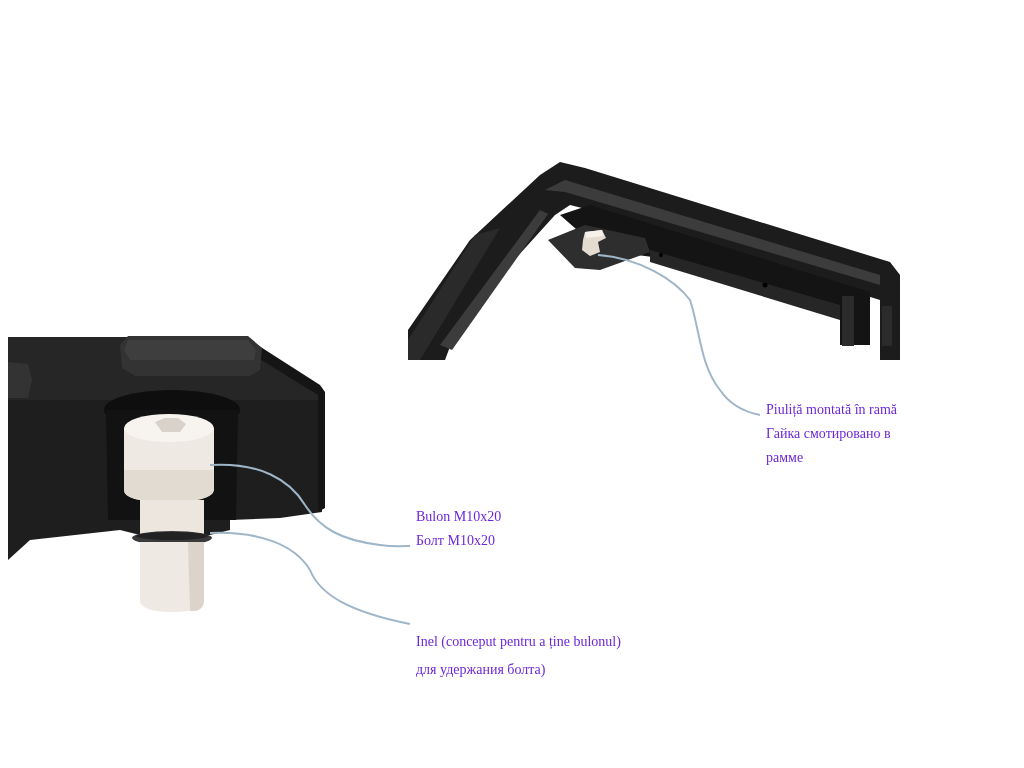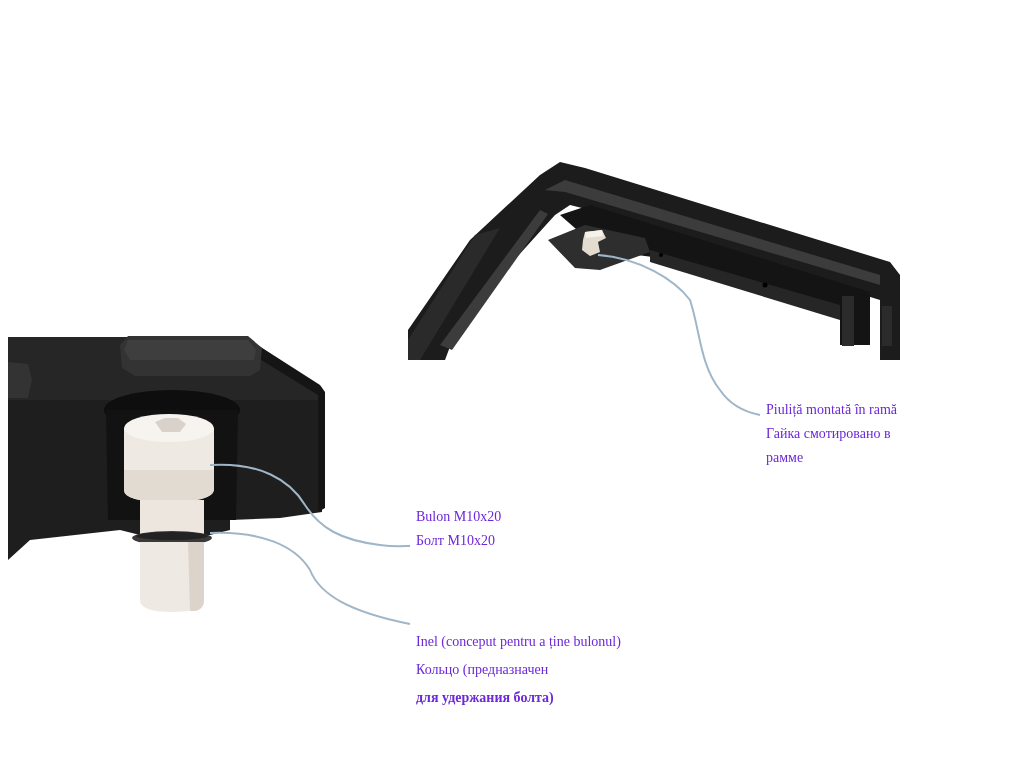--- a/index.html
+++ b/index.html
@@ -90,15 +90,14 @@
   <div>рамме</div>
 </div>
 
 <div class="label" id="lbl-bolt">
   <div>Bulon M10x20</div>
   <div>Болт M10x20</div>
 </div>
 
 <div class="label" id="lbl-ring">
   <div>Inel (conceput pentru a ține bulonul)</div>
-  <div>Кольцо (предназначен</div>
   <div>для удержания болта)</div>
 </div>
 
 </body></html>

